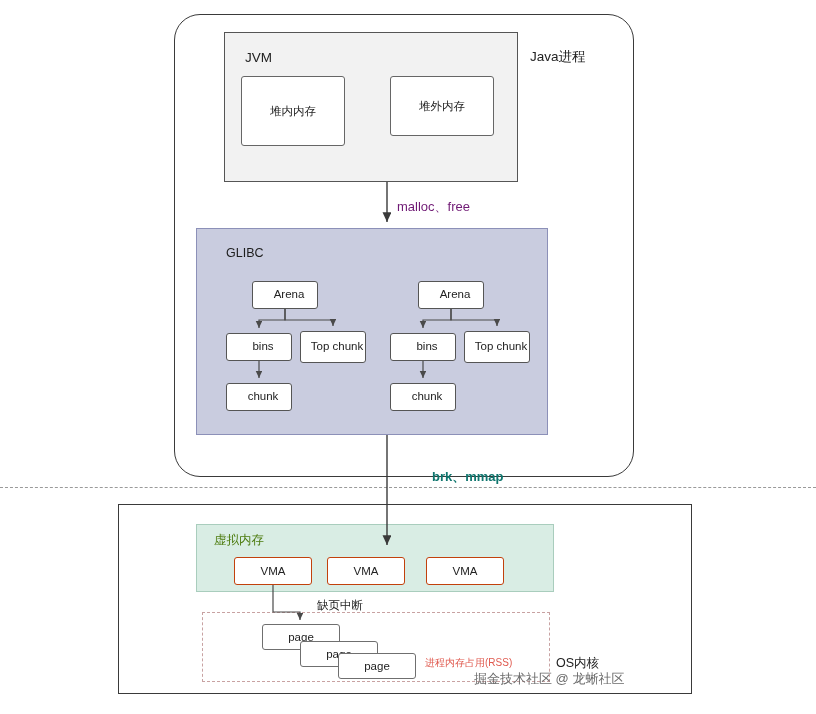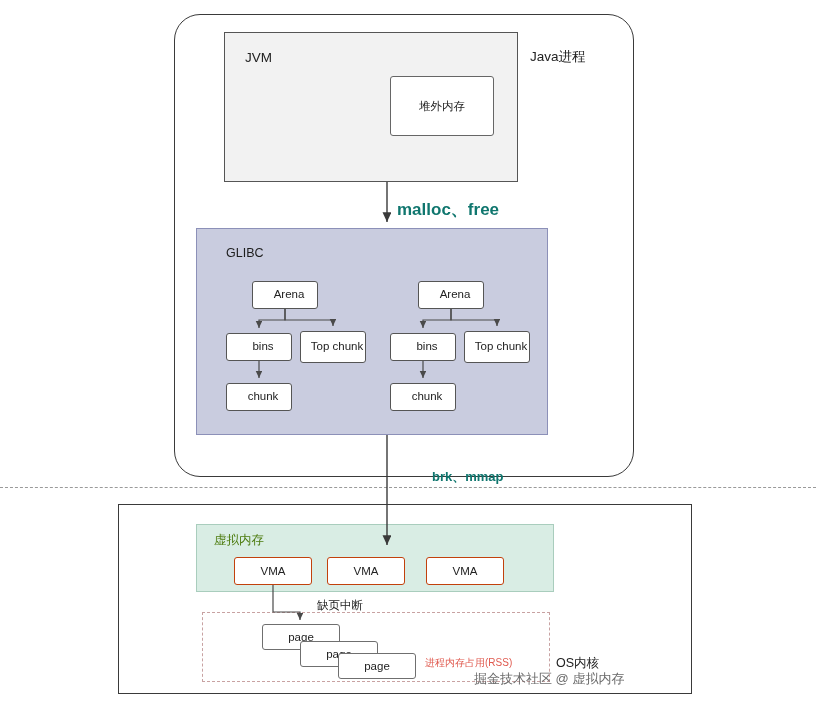--- a/index.html
+++ b/index.html
@@ -67,23 +67,23 @@
     background: #ffffff;
     border-radius: 3px;
     box-sizing: border-box;
     display: flex; align-items: center; justify-content: center;
     font-size: 11.5px;
   }
 
   
   .malloc-label {
     left: 397px; top: 198px;
-    font-size: 17px;
-    font-weight: bold;
-    color: #0f766e;
+    font-size: 13px;
+    font-weight: normal;
+    color: #701a75;
   }
 
   
   .glibc-box {
     left: 196px; top: 228px;
     width: 352px; height: 207px;
     border: 1px solid #8c90b8;
     background: #c9ccdf;
     box-sizing: border-box;
   }
@@ -224,20 +224,21 @@
 </head>
 <body>
 
 <div class="stage">
 
   <div class="abs java-process"></div>
   <div class="abs java-process-label">Java进程</div>
 
   <div class="abs jvm-box"></div>
   <div class="abs jvm-label">JVM</div>
+  <div class="abs heap-box">堆内内存</div>
   <div class="abs offheap-box">堆外内存</div>
 
   <div class="abs malloc-label">malloc、free</div>
 
   <div class="abs glibc-box"></div>
   <div class="abs glibc-label">GLIBC</div>
 
   <div class="abs node arena-l">Arena</div>
   <div class="abs node bins-l">bins</div>
   <div class="abs node top-l">Top chunk</div>
@@ -264,21 +265,21 @@
   <div class="abs pagefault-label">缺页中断</div>
 
   <div class="abs pages-box"></div>
   <div class="abs page page1">page</div>
   <div class="abs page page2">page</div>
   <div class="abs page page3">page</div>
 
   <div class="abs mem-usage-label">进程内存占用(RSS)</div>
 
   <div class="abs watermark">
-    <span>掘金技术社区 @ 虚拟内存</span>
+    <span>掘金技术社区 @ 龙蜥社区</span>
   </div>
 
   <svg class="overlay">
     <defs>
       <marker id="ar" markerWidth="9" markerHeight="9" refX="7" refY="3.2" orient="auto">
         <path d="M0,0 L7,3.2 L0,6.4 z" fill="#3a3a3a"></path>
       </marker>
       <marker id="arS" markerWidth="8" markerHeight="8" refX="6" refY="2.8" orient="auto">
         <path d="M0,0 L6,2.8 L0,5.6 z" fill="#4a4a4a"></path>
       </marker>

